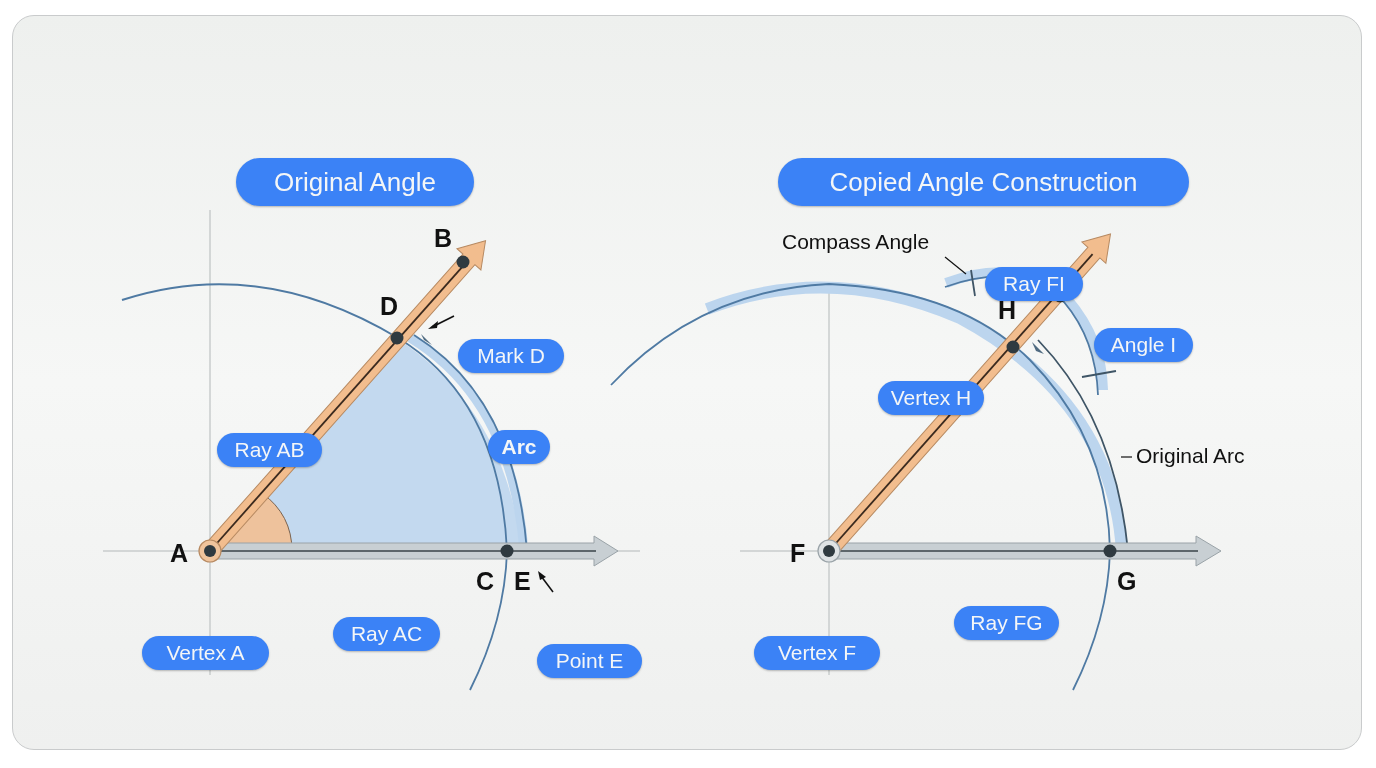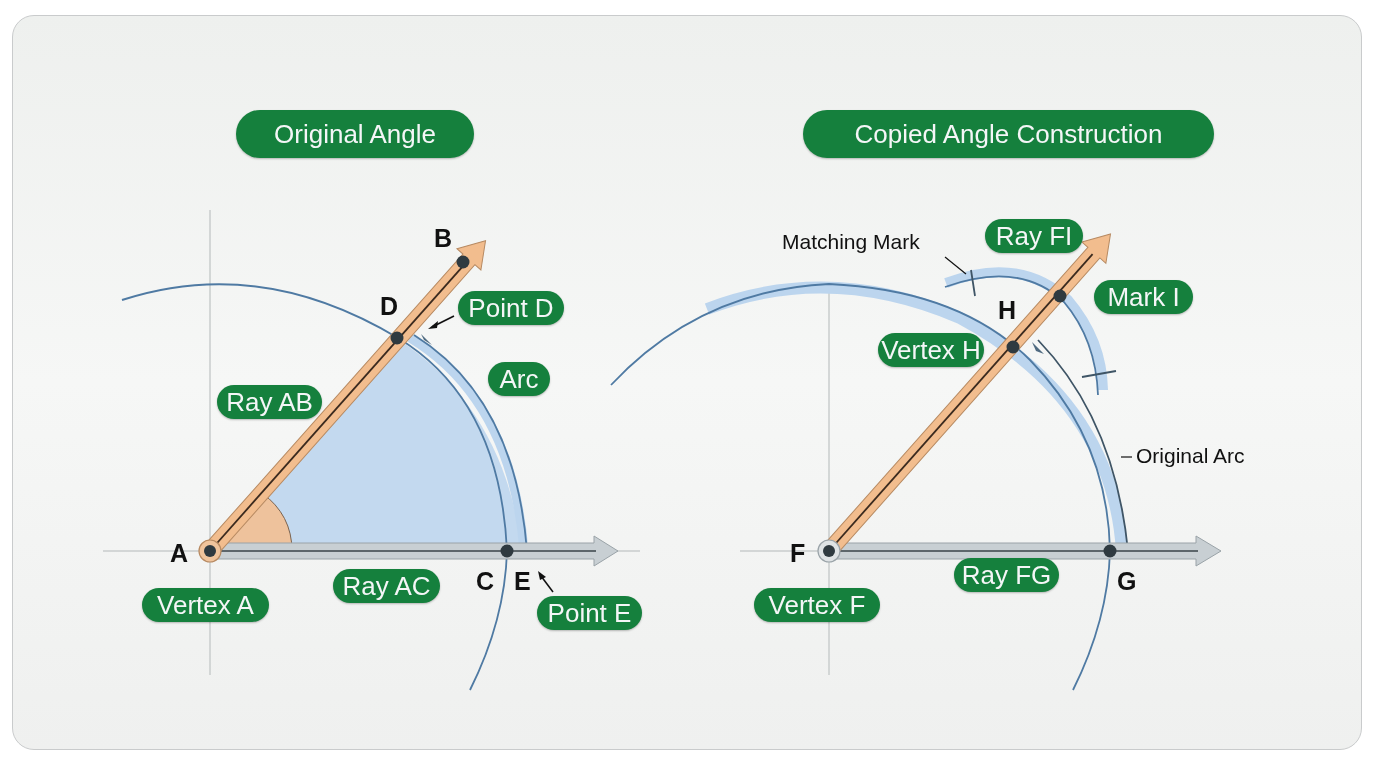--- a/index.html
+++ b/index.html
@@ -1,21 +1,21 @@
 <!DOCTYPE html>
 <html><head>
 <meta charset="utf-8">
 <style>
   html, body { margin:0; padding:0; background:#ffffff; }
   body { width:1376px; height:768px; position:relative; overflow:hidden; font-family:"Liberation Sans", sans-serif; }
   .card { position:absolute; left:12px; top:15px; width:1350px; height:735px; border-radius:22px; border:1.5px solid #c9cbcc; background:linear-gradient(180deg,#eef0ee 0%,#f6f7f6 50%,#eff0ef 100%); box-sizing:border-box; }
   svg { position:absolute; left:0; top:0; }
-  .pill { position:absolute; background:#15803d; color:#f4f6f7; border-radius:20px; display:flex; align-items:center; justify-content:center; white-space:nowrap; box-shadow:0 1px 2px rgba(0,0,0,0.25); }
+  .pill { position:absolute; background:#3b82f6; color:#f4f6f7; border-radius:20px; display:flex; align-items:center; justify-content:center; white-space:nowrap; box-shadow:0 1px 2px rgba(0,0,0,0.25);margin-top:48px; }
   .title-pill { height:48px; border-radius:24px; font-size:26px; }
-  .lbl-pill { height:34px; border-radius:17px; font-size:26px; }
+  .lbl-pill { height:34px; border-radius:17px; font-size:21px; }
   .pt { position:absolute; font-size:25px; font-weight:bold; color:#111; }
   .plain { position:absolute; font-size:21px; color:#111; white-space:nowrap; }
 </style>
 </head>
 <body>
 
 <div class="card"></div>
 
 <svg width="1376" height="768" viewBox="0 0 1376 768">
   <defs>
@@ -91,37 +91,37 @@
   <circle cx="829" cy="551" r="6" fill="#2f3a40"></circle>
   <circle cx="1013" cy="347" r="6.5" fill="#2f3a40"></circle>
   <circle cx="1060" cy="296" r="6.5" fill="#2f3a40"></circle>
   <circle cx="1110" cy="551" r="6.5" fill="#2f3a40"></circle>
 
   <path d="M1032 342 L1044 354 L1036 351 Z" fill="#4f6a80"></path>
   <line x1="1121" y1="457" x2="1132" y2="457" stroke="#111" stroke-width="1.2"></line>
 </svg>
 
 <div class="pill title-pill" style="left:236px;top:110px;width:238px;">Original Angle</div>
-<div class="pill title-pill" style="left:803px;top:110px;width:411px;">Copied Angle Construction</div>
+<div class="pill title-pill" style="left:778px;top:110px;width:411px;">Copied Angle Construction</div>
 
 <div class="pt" style="left:434px;top:224px;">B</div>
 <div class="pt" style="left:380px;top:292px;">D</div>
 <div class="pt" style="left:170px;top:539px;">A</div>
 <div class="pt" style="left:476px;top:567px;">C</div>
 <div class="pt" style="left:514px;top:567px;">E</div>
 
-<div class="pill lbl-pill" style="left:458px;top:291px;width:106px;">Point D</div>
+<div class="pill lbl-pill" style="left:458px;top:291px;width:106px;">Mark D</div>
 <div class="pill lbl-pill" style="left:217px;top:385px;width:105px;">Ray AB</div>
-<div class="pill lbl-pill" style="left:488px;top:362px;width:62px;">Arc</div>
+<div class="pill lbl-pill" style="left:488px;top:382px;width:62px;font-weight:bold;">Arc</div>
 <div class="pill lbl-pill" style="left:333px;top:569px;width:107px;">Ray AC</div>
 <div class="pill lbl-pill" style="left:142px;top:588px;width:127px;text-align:right;">Vertex A</div>
 <div class="pill lbl-pill" style="left:537px;top:596px;width:105px;">Point E</div>
 
-<div class="plain" style="left:782px;top:230px;">Matching Mark</div>
+<div class="plain" style="left:782px;top:230px;">Compass Angle</div>
 <div class="pill lbl-pill" style="left:985px;top:219px;width:98px;">Ray FI</div>
-<div class="pill lbl-pill" style="left:1094px;top:280px;width:99px;">Mark I</div>
+<div class="pill lbl-pill" style="left:1094px;top:280px;width:99px;">Angle I</div>
 <div class="pt" style="left:998px;top:296px;">H</div>
 <div class="pill lbl-pill" style="left:878px;top:333px;width:106px;">Vertex H</div>
 <div class="plain" style="left:1136px;top:444px;">Original Arc</div>
 <div class="pt" style="left:790px;top:539px;">F</div>
 <div class="pt" style="left:1117px;top:567px;">G</div>
 <div class="pill lbl-pill" style="left:954px;top:558px;width:105px;">Ray FG</div>
 <div class="pill lbl-pill" style="left:754px;top:588px;width:126px;">Vertex F</div>
 
 </body></html>

